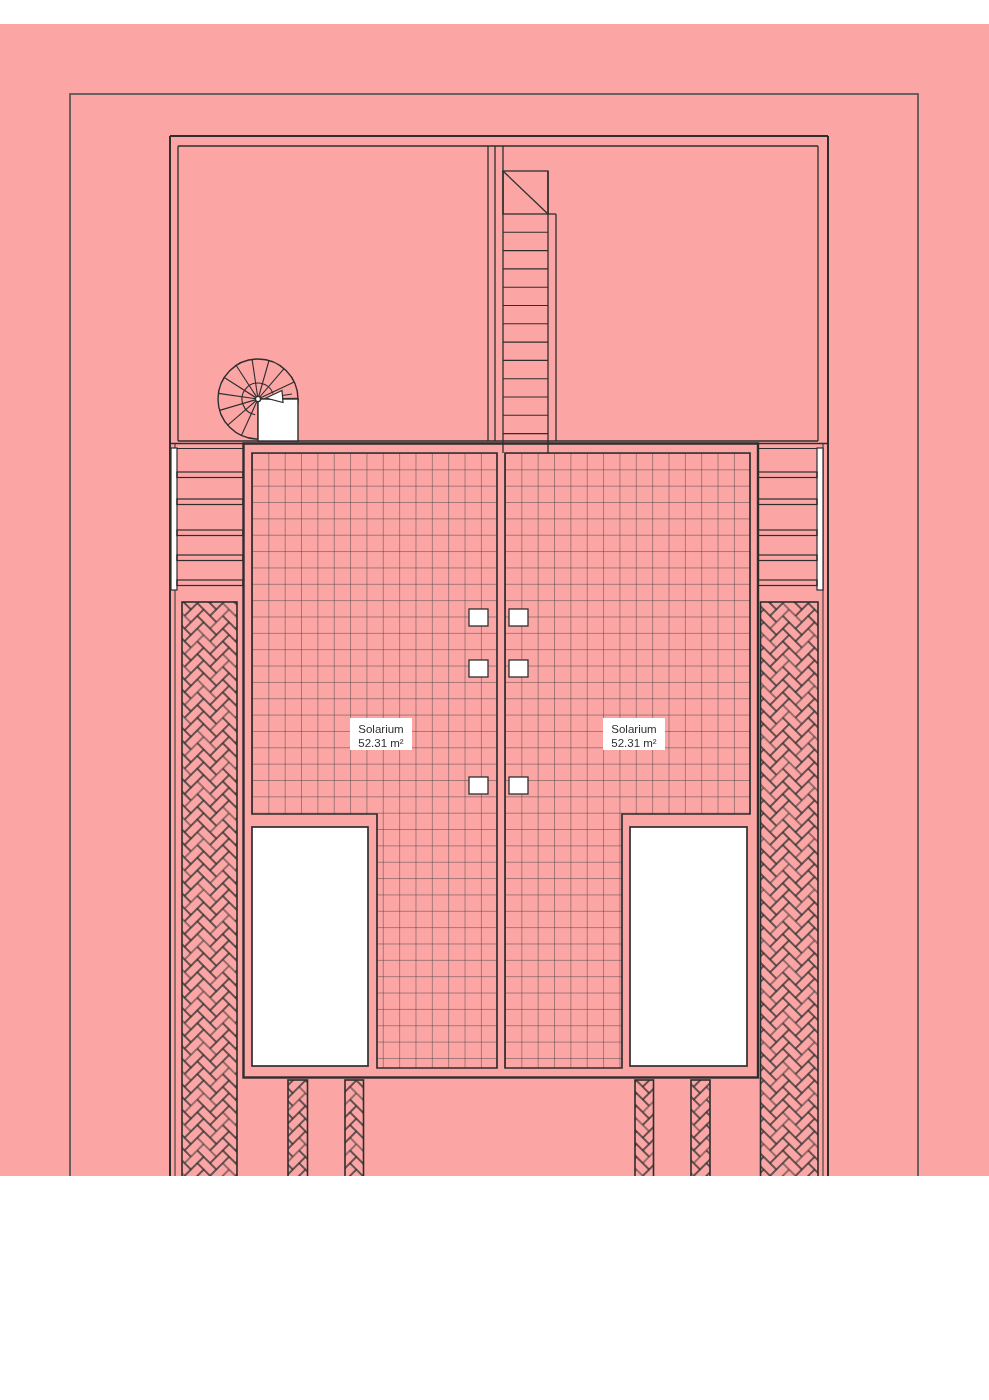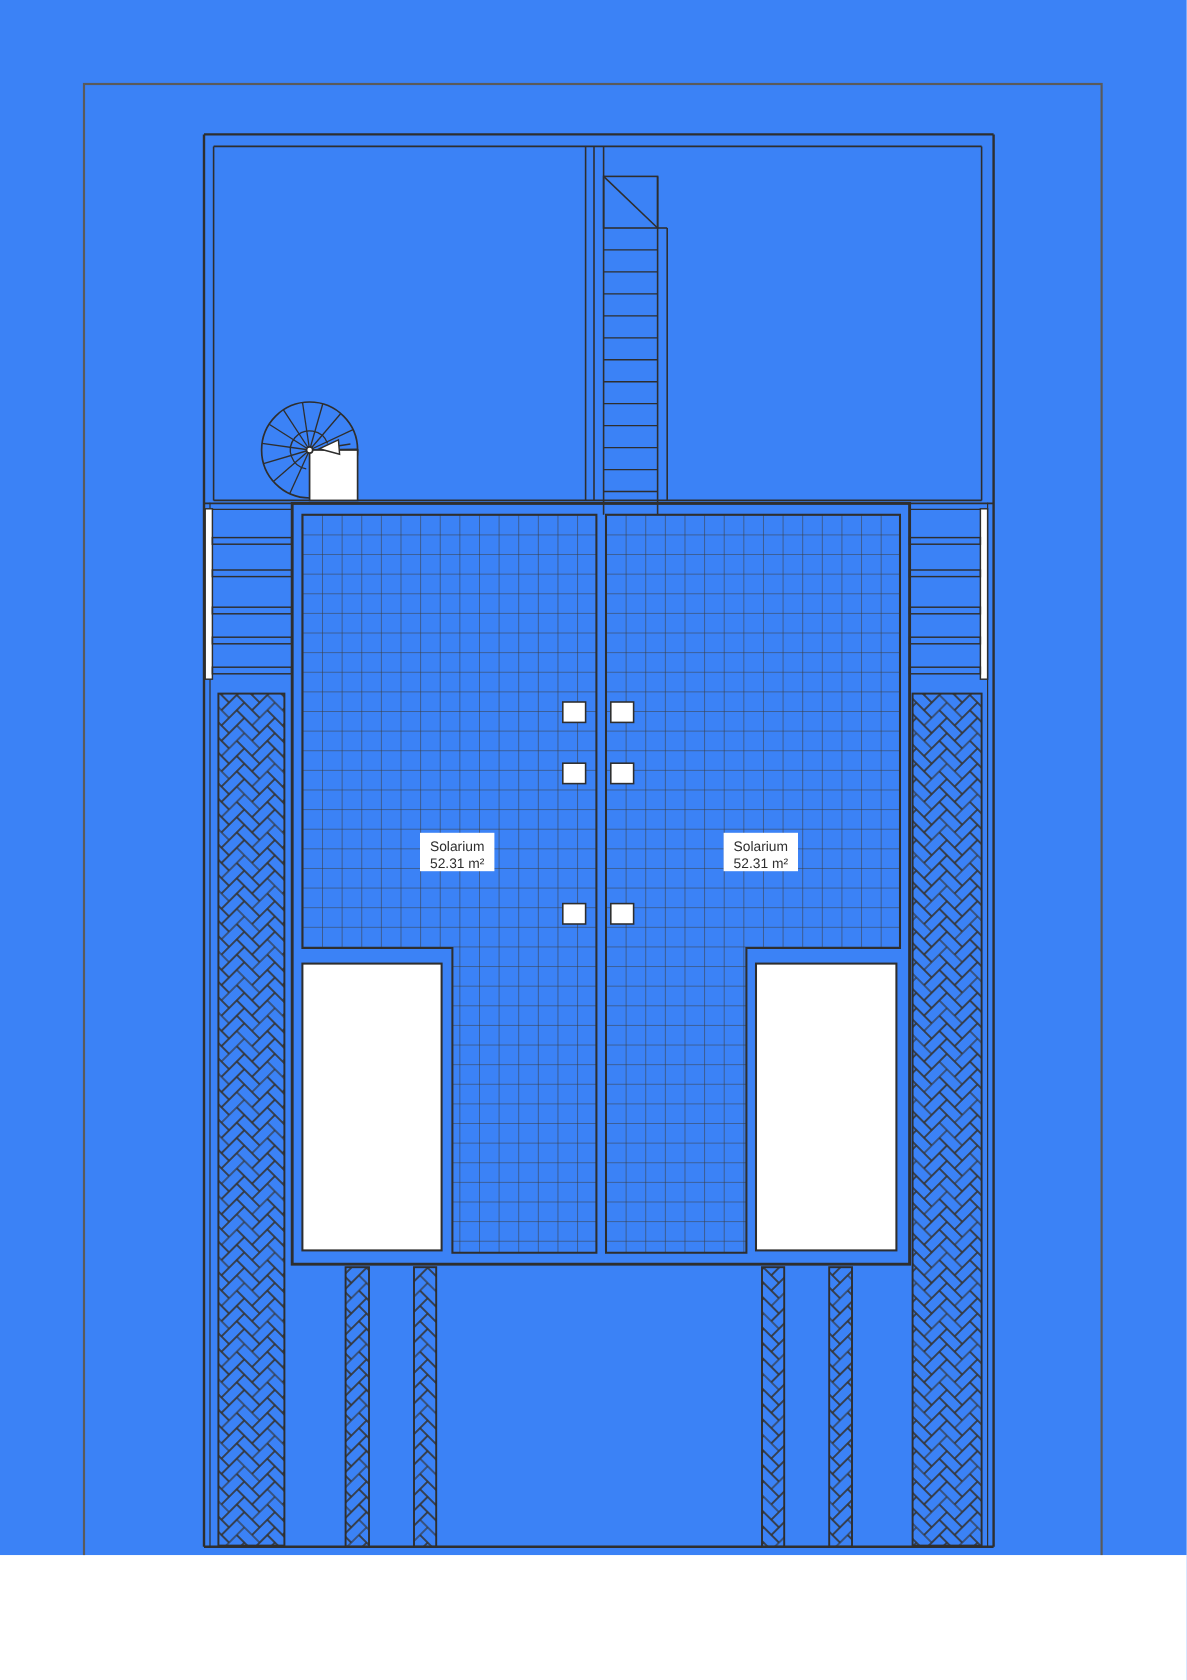--- a/index.html
+++ b/index.html
@@ -1,16 +1,16 @@
 <!DOCTYPE html>
 <html><head>
 <meta charset="utf-8">
 <style>
   html,body { margin:0; padding:0; background:#ffffff; }
-  .canvas { width:989px; height:1296px; background:#3b82f6; position:relative; overflow:hidden; }
+  .canvas { width:989px; height:1152px; background:#fca5a5; position:relative; overflow:hidden;margin-top:24px; }
   svg { display:block; }
   text.plan-label {
     font-family:"Liberation Sans", sans-serif;
     font-size:11.5px;
     fill:#2e2e2e;
   }
 </style>
 </head>
 <body>
 

